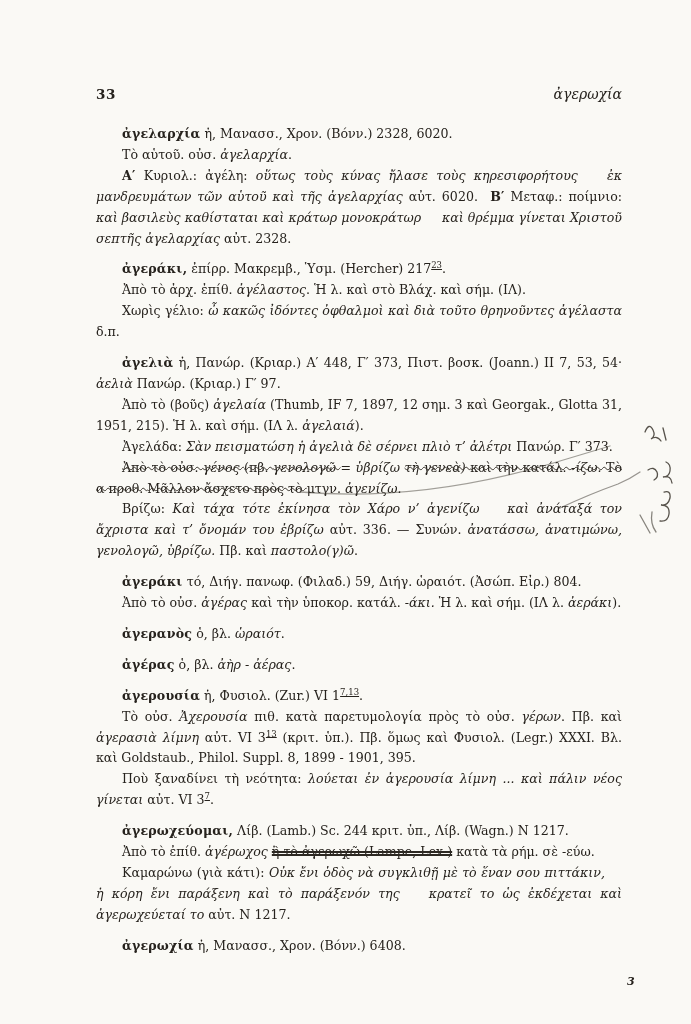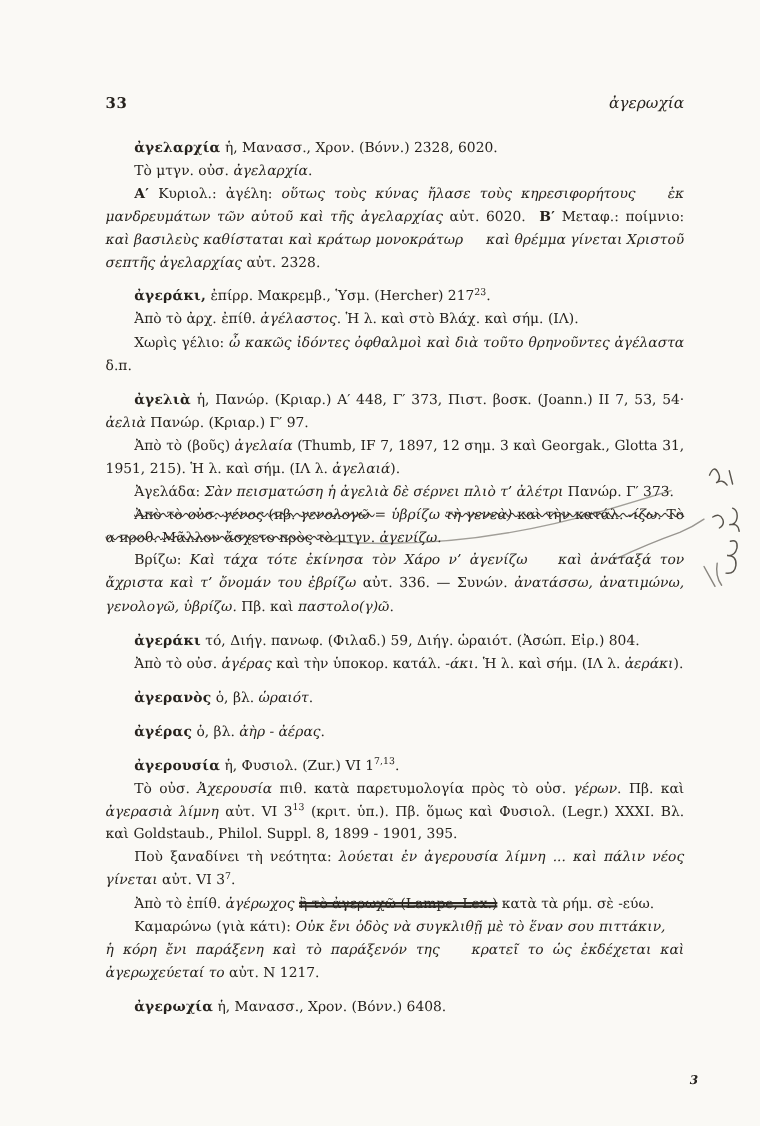--- a/index.html
+++ b/index.html
@@ -20,57 +20,58 @@
   .running-head{font-style:italic;font-size:14px;}
   .para{
     margin:0;text-indent:26px;text-align:justify;
     font-size:12.6px;line-height:20.9px;
   }
   .para.nb{margin-top:10px;}
   .b{font-weight:bold;letter-spacing:.2px;}
   .i{font-style:italic;}
   .x{text-decoration:line-through;text-decoration-style:wavy;text-decoration-thickness:1.2px;text-decoration-color:#3a352e;}
   .X{text-decoration:line-through;text-decoration-style:double;text-decoration-thickness:1.6px;text-decoration-color:#2c2822;}
-  .sup{font-size:8.5px;vertical-align:super;line-height:0;}
+  .sup{font-size:8.5px;vertical-align:super;line-height:0;text-decoration:underline;}
   .signature-mark{
     position:absolute;left:627px;top:975px;
     font-size:11px;font-weight:bold;font-style:italic;
   }
   .margin-scribble{
     position:absolute;left:0;top:0;width:691px;height:1024px;
     pointer-events:none;
   }
 </style>
 </head>
 <body>
 
 <div class="page-inner">
   <div class="header-row">
     <span class="page-number">33</span>
     <span class="running-head">ἀγερωχία</span>
   </div>
   <main id="text-main">
       <p class="para"><span class="b">ἀγελαρχία</span><span> ἡ, Μανασσ., Χρον. (Βόνν.) 2328, 6020.</span></p>
-      <p class="para"><span>Τὸ μτγν. οὐσ. </span><span class="i">ἀγελαρχία</span><span>.</span></p>
+      <p class="para"><span>Τὸ αὑτοῦ. οὐσ. </span><span class="i">ἀγελαρχία</span><span>.</span></p>
       <p class="para"><span class="b">Α′</span><span> Κυριολ.: ἀγέλη: </span><span class="i">οὕτως τοὺς κύνας ἤλασε τοὺς κηρεσιφορήτους   ἐκ μανδρευμάτων τῶν αὑτοῦ καὶ τῆς ἀγελαρχίας </span><span>αὐτ. 6020.  </span><span class="b">Β′</span><span> Μεταφ.: ποίμνιο: </span><span class="i">καὶ βασιλεὺς καθίσταται καὶ κράτωρ μονοκράτωρ   καὶ θρέμμα γίνεται Χριστοῦ σεπτῆς ἀγελαρχίας </span><span>αὐτ. 2328.</span></p>
       <p class="para nb"><span class="b">ἀγεράκι,</span><span> ἐπίρρ. Μακρεμβ., Ὑσμ. (Hercher) 217</span><span class="sup">23</span><span>.</span></p>
       <p class="para"><span>Ἀπὸ τὸ ἀρχ. ἐπίθ. </span><span class="i">ἀγέλαστος</span><span>. Ἡ λ. καὶ στὸ Βλάχ. καὶ σήμ. (ΙΛ).</span></p>
       <p class="para"><span>Χωρὶς γέλιο: </span><span class="i">ὦ κακῶς ἰδόντες ὀφθαλμοὶ καὶ διὰ τοῦτο θρηνοῦντες ἀγέλαστα </span><span>δ.π.</span></p>
       <p class="para nb"><span class="b">ἀγελιὰ</span><span> ἡ, Πανώρ. (Κριαρ.) Α′ 448, Γ′ 373, Πιστ. βοσκ. (Joann.) II 7, 53, 54· </span><span class="i">ἀελιὰ</span><span> Πανώρ. (Κριαρ.) Γ′ 97.</span></p>
       <p class="para"><span>Ἀπὸ τὸ (βοῦς) </span><span class="i">ἀγελαία</span><span> (Thumb, IF 7, 1897, 12 σημ. 3 καὶ Georgak., Glotta 31, 1951, 215). Ἡ λ. καὶ σήμ. (ΙΛ λ. </span><span class="i">ἀγελαιά</span><span>).</span></p>
       <p class="para"><span>Ἀγελάδα: </span><span class="i">Σὰν πεισματώση ἡ ἀγελιὰ δὲ σέρνει πλιὸ τ’ ἀλέτρι </span><span>Πανώρ. Γ′ 373.</span></p>
       <p class="para"><span class="x">Ἀπὸ τὸ οὐσ. </span><span class="i x">γένος </span><span class="x">(πβ. </span><span class="i x">γενολογῶ </span><span>= </span><span class="i">ὑβρίζω </span><span class="i x">τὴ γενεὰ) </span><span class="x">καὶ τὴν κατάλ. </span><span class="i x">-ίζω. </span><span class="x">Τὸ α προθ. </span><span class="x">Μᾶλλον ἄσχετο πρὸς τὸ </span><span>μτγν. </span><span class="i">ἀγενίζω.</span></p>
       <p class="para"><span>Βρίζω: </span><span class="i">Καὶ τάχα τότε ἐκίνησα τὸν Χάρο ν’ ἀγενίζω   καὶ ἀνάταξά τον ἄχριστα καὶ τ’ ὄνομάν του ἐβρίζω </span><span>αὐτ. 336. — Συνών. </span><span class="i">ἀνατάσσω, ἀνατιμώνω, γενολογῶ, ὑβρίζω.</span><span> Πβ. καὶ </span><span class="i">παστολο(γ)ῶ</span><span>.</span></p>
       <p class="para nb"><span class="b">ἀγεράκι</span><span> τό, Διήγ. πανωφ. (Φιλαδ.) 59, Διήγ. ὡραιότ. (Ἀσώπ. Εἰρ.) 804.</span></p>
       <p class="para"><span>Ἀπὸ τὸ οὐσ. </span><span class="i">ἀγέρας</span><span> καὶ τὴν ὑποκορ. κατάλ. </span><span class="i">-άκι.</span><span> Ἡ λ. καὶ σήμ. (ΙΛ λ. </span><span class="i">ἀεράκι</span><span>).</span></p>
       <p class="para nb"><span class="b">ἀγερανὸς</span><span> ὁ, βλ. </span><span class="i">ὡραιότ</span><span>.</span></p>
       <p class="para nb"><span class="b">ἀγέρας</span><span> ὁ, βλ. </span><span class="i">ἀὴρ - ἀέρας</span><span>.</span></p>
       <p class="para nb"><span class="b">ἀγερουσία</span><span> ἡ, Φυσιολ. (Zur.) VI 1</span><span class="sup">7,13</span><span>.</span></p>
       <p class="para"><span>Τὸ οὐσ. </span><span class="i">Ἀχερουσία</span><span> πιθ. κατὰ παρετυμολογία πρὸς τὸ οὐσ. </span><span class="i">γέρων</span><span>. Πβ. καὶ </span><span class="i">ἀγερασιὰ λίμνη</span><span> αὐτ. VI 3</span><span class="sup">13</span><span> (κριτ. ὑπ.). Πβ. ὅμως καὶ Φυσιολ. (Legr.) XXXI. Βλ. καὶ Goldstaub., Philol. Suppl. 8, 1899 - 1901, 395.</span></p>
       <p class="para"><span>Ποὺ ξαναδίνει τὴ νεότητα: </span><span class="i">λούεται ἐν ἀγερουσία λίμνη ... καὶ πάλιν νέος γίνεται </span><span>αὐτ. VI 3</span><span class="sup">7</span><span>.</span></p>
+      <p class="para nb"><span class="b">ἀγερωχεύομαι,</span><span> Λίβ. (Lamb.) Sc. 244 κριτ. ὑπ., Λίβ. (Wagn.) N 1217.</span></p>
       <p class="para"><span>Ἀπὸ τὸ ἐπίθ. </span><span class="i">ἀγέρωχος</span><span> </span><span class="X">ἢ τὸ ἀγερωχῶ (Lampe, Lex.)</span><span> κατὰ τὰ ρήμ. σὲ -εύω.</span></p>
       <p class="para"><span>Καμαρώνω (γιὰ κάτι): </span><span class="i">Οὐκ ἔνι ὁδὸς νὰ συγκλιθῇ μὲ τὸ ἕναν σου πιττάκιν,   ἡ κόρη ἔνι παράξενη καὶ τὸ παράξενόν της   κρατεῖ το ὡς ἐκδέχεται καὶ ἀγερωχεύεταί το </span><span>αὐτ. N 1217.</span></p>
       <p class="para nb"><span class="b">ἀγερωχία</span><span> ἡ, Μανασσ., Χρον. (Βόνν.) 6408.</span></p>
     </main>
 </div>
 
 <span class="signature-mark">3</span>
 
 <svg class="margin-scribble" viewBox="0 0 691 1024" xmlns="http://www.w3.org/2000/svg">
   <g fill="none" stroke="#3b362e" stroke-width="1.3" stroke-linecap="round" opacity="0.85">

